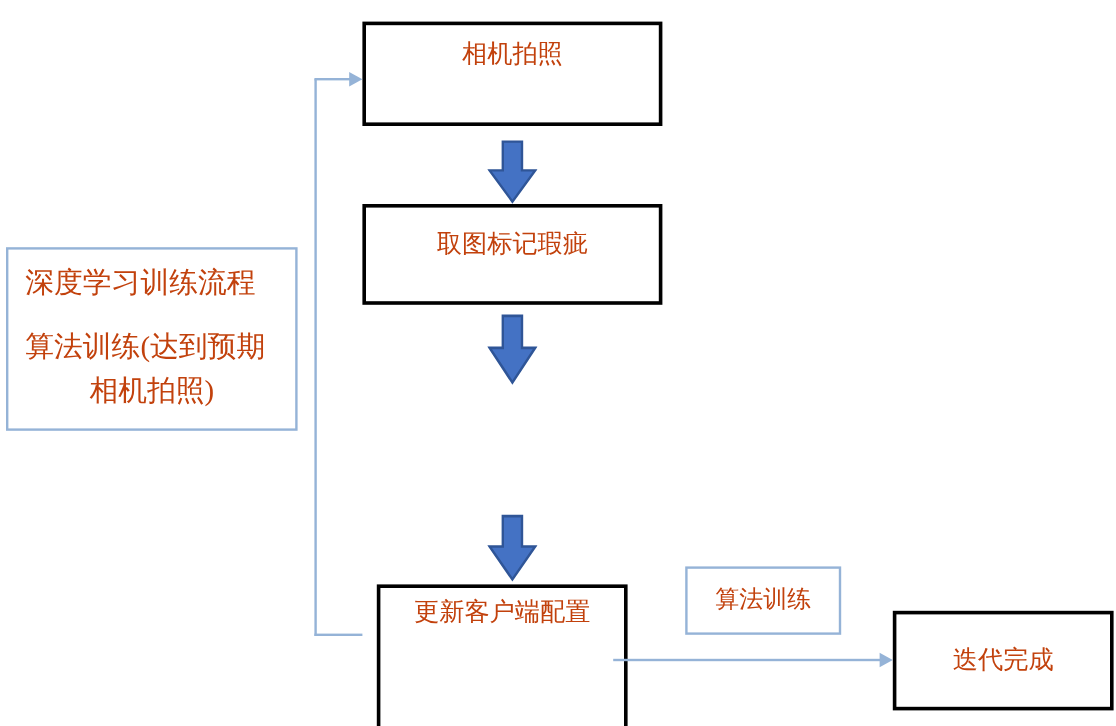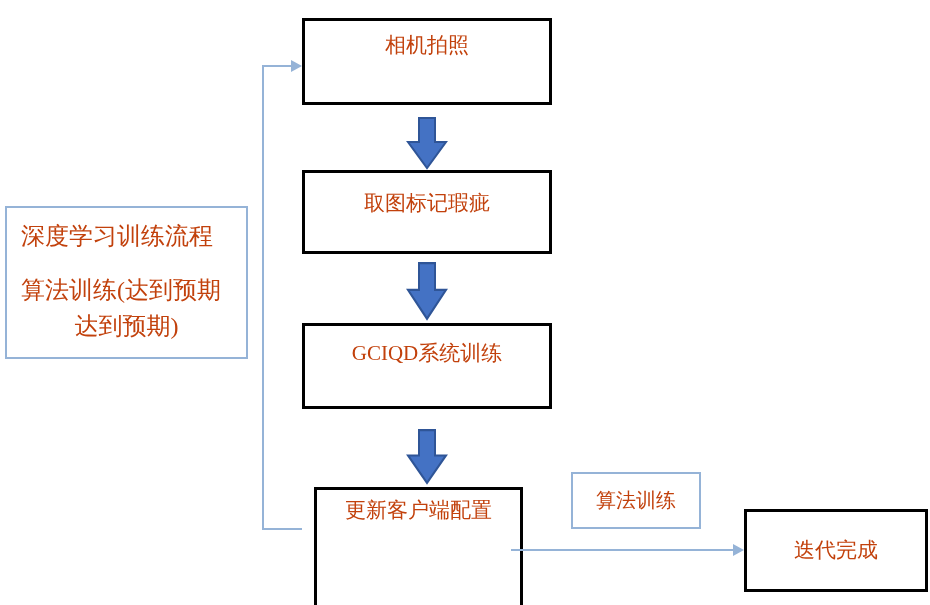--- a/index.html
+++ b/index.html
@@ -67,21 +67,21 @@
 </style>
 </head>
 <body>
 
 <div class="canvas">
 
   <div class="box blue box-side">
     <div>深度学习训练流程</div>
     <div class="gap"></div>
     <div>算法训练(达到预期</div>
-    <div class="centered">达到预期)</div>
+    <div class="centered">相机拍照)</div>
   </div>
 
   <div class="box black box-camera">
     <span>相机拍照</span>
   </div>
 
   <div class="block-arrow block-arrow-1">
     <svg viewBox="0 0 42 54" preserveAspectRatio="none">
       <polygon points="13,2 29,2 29,26 40,26 21,52 2,26 13,26" fill="#4472C4" stroke="#2F5597" stroke-width="2"></polygon>
     </svg>
@@ -90,23 +90,20 @@
   <div class="box black box-mark">
     <span>取图标记瑕疵</span>
   </div>
 
   <div class="block-arrow block-arrow-2">
     <svg viewBox="0 0 42 54" preserveAspectRatio="none">
       <polygon points="13,2 29,2 29,26 40,26 21,52 2,26 13,26" fill="#4472C4" stroke="#2F5597" stroke-width="2"></polygon>
     </svg>
   </div>
 
-  <div class="box black box-train">
-    <span>GCIQD系统训练</span>
-  </div>
 
   <div class="block-arrow block-arrow-3">
     <svg viewBox="0 0 42 54" preserveAspectRatio="none">
       <polygon points="13,2 29,2 29,26 40,26 21,52 2,26 13,26" fill="#4472C4" stroke="#2F5597" stroke-width="2"></polygon>
     </svg>
   </div>
 
   <div class="box black box-update">
     <div>更新客户端配置</div>
   </div>

